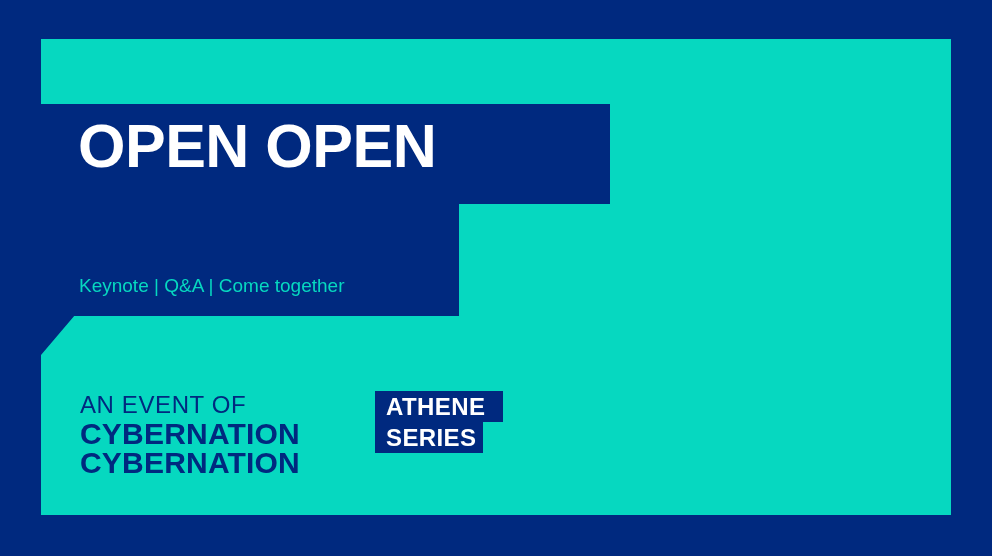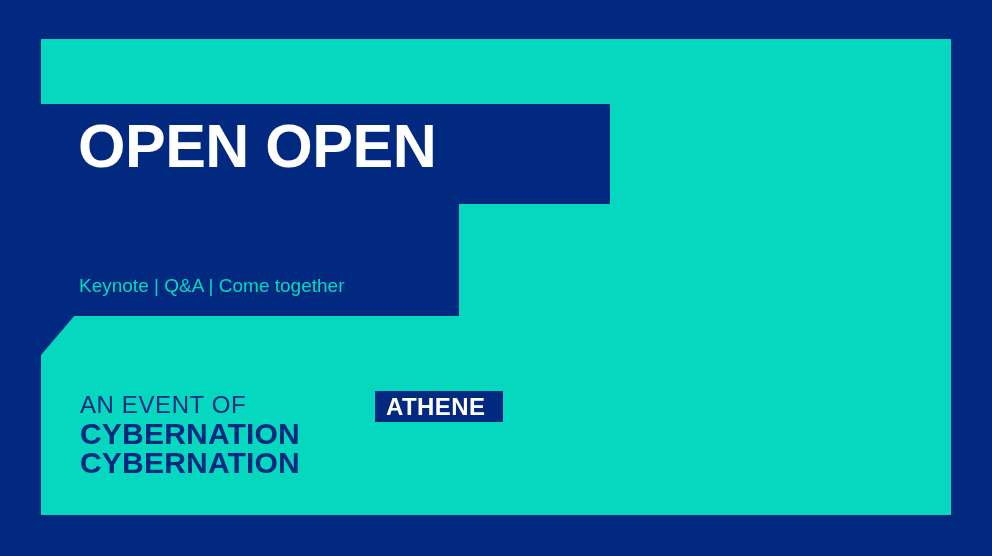--- a/index.html
+++ b/index.html
@@ -144,15 +144,16 @@
   <div class="subheadline">Keynote | Q&amp;A | Come together</div>
 
   <div class="credit">
     <span class="eyebrow">AN EVENT OF</span>
     <span class="org">CYBERNATION</span>
     <span class="org">CYBERNATION</span>
   </div>
 
   <div class="logo-lockup">
     <span class="logo-row r1">ATHENE</span>
+    <span class="logo-row r3">SERIES</span>
   </div>
 
 </div>
 
 </body></html>

